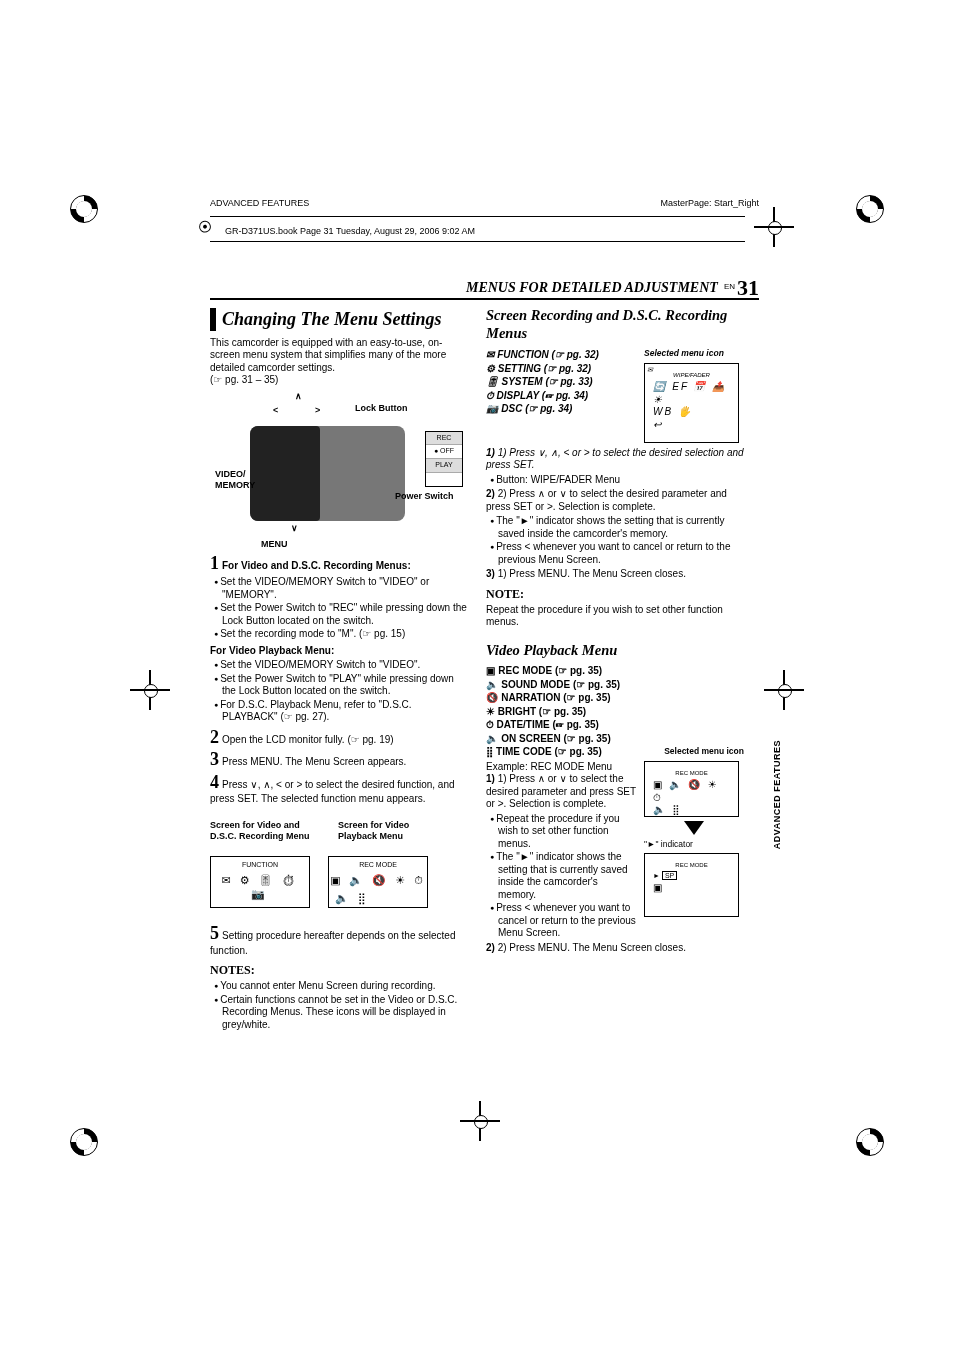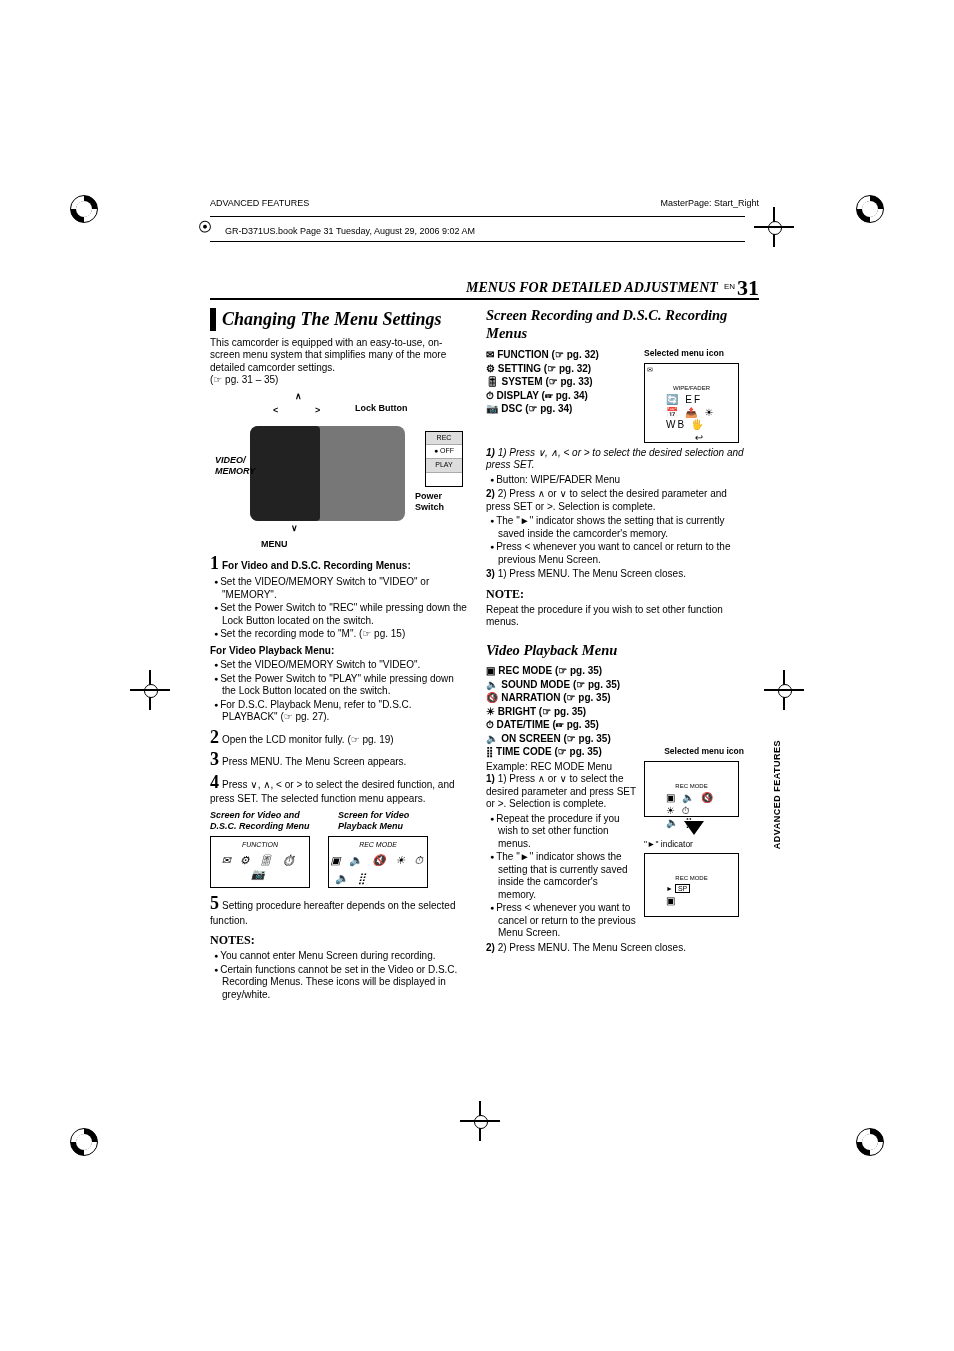--- a/index.html
+++ b/index.html
@@ -162,29 +162,29 @@
     background: #fff;
     width: 100px;
     height: 52px;
     font-size: 6px;
     text-align: center;
     padding-top: 4px;
     box-sizing: border-box;
     position: relative;
   }
   .menubox .row-icons { margin-top: 4px; letter-spacing: 3px; font-size: 11px; }
-  .screens { display: flex; gap: 18px; margin: 4px 0; align-items: flex-start; font-style: italic; }
+  .screens { display: flex; gap: 18px; margin: 14px 0; align-items: flex-start; }
   .screens .sl { font-size: 9px; font-weight: bold; width: 110px; }
   .boxlg {
     border: 1px solid #000;
     width: 92px; height: 80px;
     font-size: 5.5px;
     position: relative;
     box-sizing: border-box;
-    padding: 21px;
+    padding: 8px;
   }
   .boxlg .hdr { text-align: center; font-size: 6px; margin-bottom: 2px; }
   .boxlg .r-ic { font-size: 10px; letter-spacing: 2px; }
   .boxlg .corner { position: absolute; top: 2px; left: 2px; font-size: 7px; }
   .sidevert {
     position: absolute;
     right: 182px;
     top: 740px;
     transform: rotate(-90deg);
     transform-origin: right top;
@@ -285,22 +285,22 @@
       <div>(☞ pg. 31 – 35)</div>
 
       <div class="camicon">
         <div class="cambody"></div>
         <div class="camblack"></div>
         <div class="camlbl" style="top:0; left:80px;">∧</div>
         <div class="camlbl" style="top:14px; left:58px;">&lt;</div>
         <div class="camlbl" style="top:14px; left:100px;">&gt;</div>
         <div class="camlbl" style="top:132px; left:76px;">∨</div>
         <div class="camlbl" style="top:12px; left:140px;">Lock Button</div>
-        <div class="camlbl" style="top:100px; left:200px;">Power Switch</div>
-        <div class="camlbl" style="top:64px; left:0px; white-space:pre;font-style:italic;">VIDEO/
+        <div class="camlbl" style="top:100px; left:180px;">Power Switch</div>
+        <div class="camlbl" style="top:78px; left:0px; white-space:pre;">VIDEO/
 MEMORY</div>
         <div class="camlbl" style="top:148px; left:46px;">MENU</div>
         <div class="camswitch">
           <div style="background:#ddd;">REC</div>
           <div>● <span>OFF</span></div>
           <div style="background:#ddd;">PLAY</div>
         </div>
       </div>
 
       <div><span class="stepnum">1</span><span class="bold">For Video and D.S.C. Recording Menus:</span></div>
@@ -346,21 +346,21 @@
       <div class="notes-h">NOTES:</div>
       <ul class="dots">
         <li>You cannot enter Menu Screen during recording.</li>
         <li>Certain functions cannot be set in the Video or D.S.C. Recording Menus. These icons will be displayed in grey/white.</li>
       </ul>
     </div>
 
     <div class="col colR">
       <h3 class="h-sub">Screen Recording and D.S.C. Recording Menus</h3>
 
-      <div style="display:flex; gap:10px;">
+      <div style="display:flex; gap:10px;font-style:italic;">
         <div class="menu-list" style="flex:1;">
           <div>✉ <span>FUNCTION (☞ pg. 32)</span></div>
           <div>⚙ <span>SETTING (☞ pg. 32)</span></div>
           <div>🎚 <span>SYSTEM (☞ pg. 33)</span></div>
           <div>⏱ <span>DISPLAY (☞ pg. 34)</span></div>
           <div>📷 <span>DSC (☞ pg. 34)</span></div>
         </div>
         <div style="width:100px;">
           <div class="arrow-lbl bold" style="margin-bottom:4px;">Selected menu icon</div>
           <div class="boxlg sp-box">

